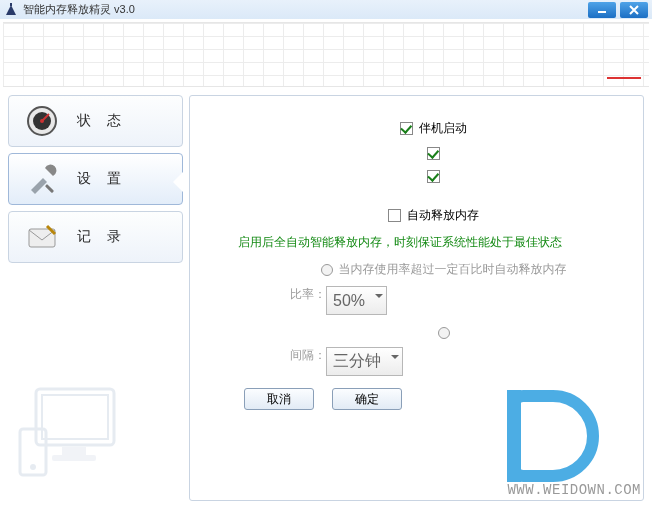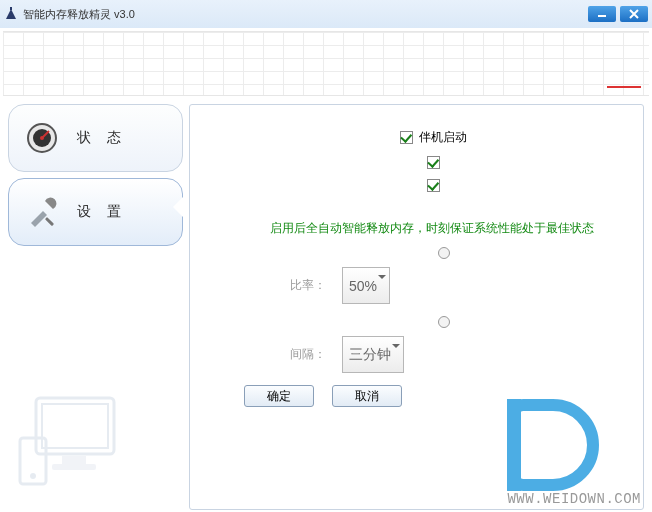--- a/index.html
+++ b/index.html
@@ -1,53 +1,53 @@
 <!DOCTYPE html>
 <html><head>
 <meta charset="utf-8">
 <style>
 * { box-sizing: border-box; margin: 0; padding: 0; font-family: "Microsoft YaHei", SimSun, Arial, sans-serif; }
 body { width: 652px; height: 512px; background: #fff; position: relative; overflow: hidden; }
 
-.titlebar { height: 28px; background: linear-gradient(#e8f1fb,#dbe9f8); display: flex; align-items: center; padding: 0 4px; font-size: 11px; color: #333; }
+.titlebar { height: 19px; background: linear-gradient(#e8f1fb,#dbe9f8); display: flex; align-items: center; padding: 0 4px; font-size: 11px; color: #333; }
 .titlebar .wiz { width: 14px; height: 14px; margin-right: 5px; }
 .tb-btns { margin-left: auto; display: flex; gap: 4px; }
 .tb-btn { width: 28px; height: 16px; border-radius: 2px; display: flex; align-items: center; justify-content: center; cursor: pointer; }
 .tb-min { background: linear-gradient(#4fa3e8,#1c6fc4); }
 .tb-close { background: linear-gradient(#4fa3e8,#1c6fc4); }
 .tb-btn svg { display:block; }
 
 .graph { height: 65px; border-top:1px solid #e6e6e6; border-bottom:1px solid #e6e6e6; background:
   repeating-linear-gradient(to right, #ececec 0 1px, transparent 1px 20px),
   repeating-linear-gradient(to bottom, #ececec 0 1px, transparent 1px 13px),
   #fff; position:relative; margin:3px; }
 .graph .tick { position:absolute; right:8px; bottom:7px; width:34px; height:5px; border-bottom:2px solid #d33; }
 
 .main { display:flex; padding: 5px 8px 8px 8px; height: calc(512px - 22px - 71px); position:relative; }
 
 .sidebar { width: 175px; }
-.tab { height: 68px; border:1px solid #c9d4e2; background:linear-gradient(#fdfefe,#eef3fa); border-radius:16px; margin-bottom:6px; display:flex; align-items:center; padding-left:16px; gap:18px; cursor:pointer; position:relative; }
+.tab { height: 52px; border:1px solid #c9d4e2; background:linear-gradient(#fdfefe,#eef3fa); border-radius:4px; margin-bottom:6px; display:flex; align-items:center; padding-left:16px; gap:18px; cursor:pointer; position:relative; }
 .tab.active { background:linear-gradient(#fff,#e3edf9); border-color:#9fb8d9; }
 .tab.active::after { content:""; position:absolute; right:-1px; top:18px; border:10px solid transparent; border-right-color:#fff; }
 .tab-label { font-size: 14px; letter-spacing: 6px; color:#2b2b2b; }
 .tab-icon { width:34px; height:34px; display:flex; align-items:center; justify-content:center; }
 
 .monitor { position:absolute; left:18px; bottom:18px; opacity:0.45; }
 .monitor svg { display:block; }
 
 .content { flex:1; border:1px solid #c9d4e2; border-radius:3px; background:#fff; margin-left:6px; padding: 24px 10px 10px 44px; font-size:12px; position:relative; }
 .row { display:flex; align-items:center; gap:6px; margin-bottom:10px;justify-content:center; }
 .cb { width:13px; height:13px; border:1px solid #888; background:#fff; display:inline-flex; align-items:center; justify-content:center; }
 .cb.checked::after { content:""; width:8px; height:5px; border:2px solid #1a7f1a; border-top:none; border-right:none; transform:rotate(-48deg) translate(0,-1px); }
-.desc { color:#148a14; font-size:12px; margin:4px 0 10px 36px; }
+.desc { color:#148a14; font-size:12px; margin:4px 0 10px 4px; }
 .radio { width:12px; height:12px; border:1px solid #999; border-radius:50%; display:inline-block; background:#f3f3f3; }
 .sub { margin-left:20px; color:#9a9a9a; }
 .sub .row { margin-bottom:8px; }
-.fld { display:flex; align-items:center; gap:16px; margin:4px 0 12px 36px; color:#9a9a9a; }
-.sel { height:37px; border:1px solid #b7b7b7; background:linear-gradient(#fff,#ececec); font-size:14px; padding:0 12px 0 6px; position:relative; display:inline-flex; align-items:center; min-width:48px; color:#666; }
+.fld { display:flex; align-items:flex-start; gap:0; margin:4px 0 12px 36px; color:#9a9a9a; }
+.sel { height:29px; border:1px solid #b7b7b7; background:linear-gradient(#fff,#ececec); font-size:16px; padding:0 21px 0 6px; position:relative; display:inline-flex; align-items:center; min-width:48px; color:#666; }
 .sel::after { content:""; position:absolute; right:3px; top:7px; border:4px solid transparent; border-top-color:#666; }
 .btns { margin-top:10px; margin-left:10px; display:flex; gap:18px; }
 .btn { width:70px; height:22px; border:1px solid #8a9fb8; border-radius:3px; background:linear-gradient(#fbfdff,#e2ebf5); font-size:12px; display:flex; align-items:center; justify-content:center; cursor:pointer; }
 
 .watermark { position:absolute; right:2px; bottom:2px; text-align:center; pointer-events:none; }
 .watermark .d { width:92px; height:92px; border:12px solid #2d9fe0; border-radius:18px 50px 50px 18px; border-left-width:12px; position:relative; background:#fff; opacity:0.85; }
 .watermark .d::before { content:""; position:absolute; left:-12px; top:-12px; bottom:-12px; width:14px; background:#2d9fe0; }
 .watermark .t { font-size:18px; font-weight:700; color:#555; margin-top:2px; letter-spacing:1px; }
 .watermark .u { font-size:14px; color:#999; letter-spacing:0.5px;font-family:Liberation Mono, monospace; }
 </style>
@@ -96,20 +96,30 @@
     <div class="tab active">
       <span class="tab-icon">
         <svg width="34" height="34" viewBox="0 0 34 34">
             <path d="M6 28 L18 16 L22 20 L10 32 Z" fill="#9aa3ac"></path>
             <path d="M20 6 a6 6 0 1 1 8 8 L24 10 Z" fill="#888"></path>
             <rect x="22" y="22" width="10" height="3" rx="1" transform="rotate(45 22 22)" fill="#777"></rect>
           </svg>
       </span>
       <span class="tab-label">设 置</span>
     </div>
+    <div class="tab">
+      <span class="tab-icon">
+        <svg width="34" height="34" viewBox="0 0 34 34">
+            <rect x="4" y="9" width="26" height="18" rx="2" fill="#eee" stroke="#999"></rect>
+            <path d="M4 10 L17 20 L30 10" stroke="#999" fill="none"></path>
+            <path d="M22 6 L30 14" stroke="#b8860b" stroke-width="3"></path>
+          </svg>
+      </span>
+      <span class="tab-label">记 录</span>
+    </div>
 
     <div class="monitor">
       <svg width="120" height="120" viewBox="0 0 120 120">
         <rect x="18" y="18" width="78" height="56" rx="4" fill="none" stroke="#c9d4e2" stroke-width="3"></rect>
         <rect x="24" y="24" width="66" height="44" fill="none" stroke="#c9d4e2" stroke-width="2"></rect>
         <rect x="44" y="76" width="24" height="8" fill="#c9d4e2" opacity="0.6"></rect>
         <rect x="34" y="84" width="44" height="6" rx="2" fill="#c9d4e2" opacity="0.6"></rect>
         <rect x="2" y="58" width="26" height="46" rx="3" fill="none" stroke="#c9d4e2" stroke-width="3"></rect>
         <circle cx="15" cy="96" r="3" fill="#c9d4e2"></circle>
       </svg>
@@ -123,49 +133,54 @@
     </div>
     <div class="row">
       <span class="cb checked"></span>
     </div>
     <div class="row">
       <span class="cb checked"></span>
     </div>
 
     <div style="height:14px"></div>
 
+    <div class="row">
+      <span class="cb"></span>
+      <span>自动释放内存</span>
+    </div>
     <div class="desc">启用后全自动智能释放内存，时刻保证系统性能处于最佳状态</div>
 
     <div class="sub">
       <div class="row">
         <span class="radio"></span>
+        <span>当内存使用率超过一定百比时自动释放内存</span>
       </div>
       <div class="fld">
         <span>比率：</span>
         <span class="sel">
             <span>50%</span>
           </span>
       </div>
       <div class="row">
         <span class="radio"></span>
       </div>
       <div class="fld">
         <span>间隔：</span>
         <span class="sel">
             <span>三分钟</span>
           </span>
       </div>
     </div>
 
     <div class="btns">
       <div class="btn">
-          <span>确定</span>
+          <span>取消</span>
         </div>
       <div class="btn">
-          <span>取消</span>
+          <span>确定</span>
         </div>
     </div>
 
     <div class="watermark">
       <div class="d"></div>
       <div class="u">WWW.WEIDOWN.COM</div>
     </div>
   </div>
 </div>
 

